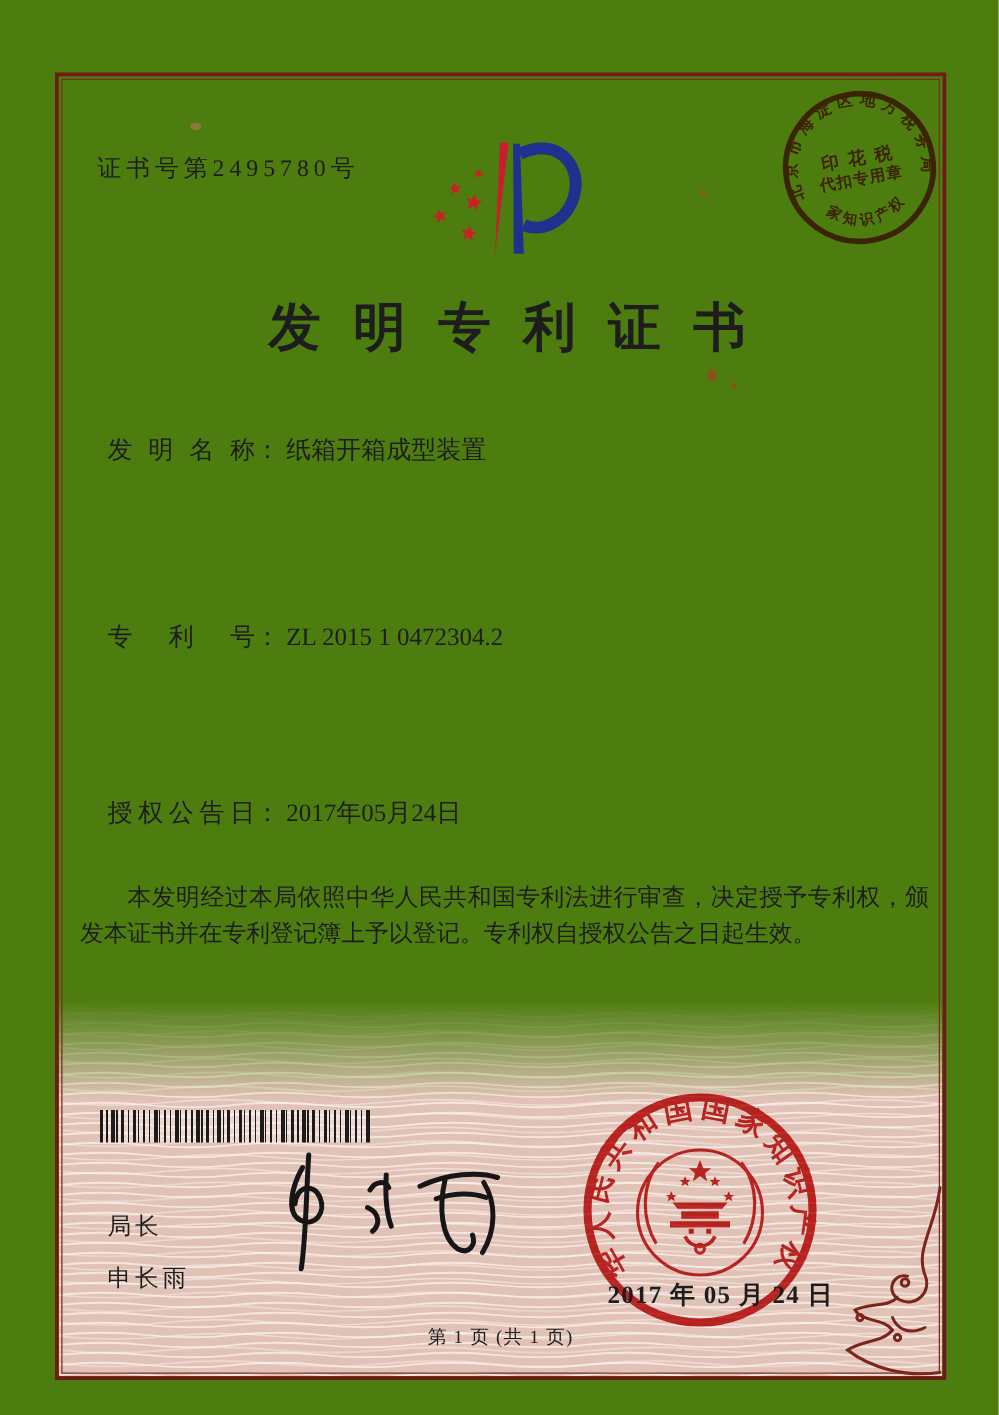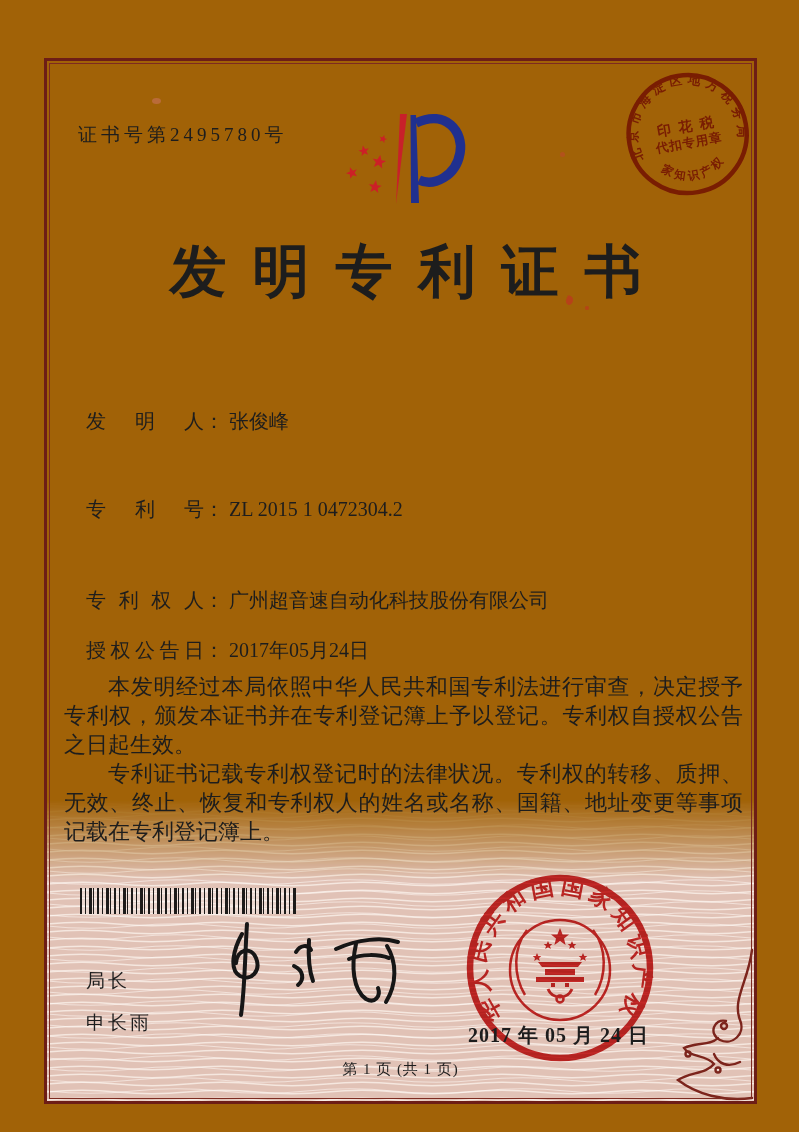--- a/index.html
+++ b/index.html
@@ -1,52 +1,52 @@
 <!DOCTYPE html>
 <html><head>
 <meta charset="utf-8">
 <style>
   html,body{margin:0;padding:0;background:#e8e4da;}
   .paper{
     position:relative;width:799px;height:1132px;margin:0 auto;
-    background:#a16207;overflow:hidden;
+    background:#4d7c0f;overflow:hidden;
     font-family:"Liberation Serif", serif;color:#1d1d1d;
   }
   
   .frame-outer{position:absolute;left:44px;top:58px;right:42px;bottom:28px;
     border:3px solid #6d1d16;z-index:40;pointer-events:none;}
   .frame-inner{position:absolute;left:2px;top:2px;right:2px;bottom:2px;
     border:1px solid #7d2a20;}
   
   .wave-zone{position:absolute;left:47px;right:45px;top:800px;bottom:31px;z-index:1;
     -webkit-mask-image:linear-gradient(to bottom,transparent 0,rgba(0,0,0,.55) 45px,#000 80px);
             mask-image:linear-gradient(to bottom,transparent 0,rgba(0,0,0,.55) 45px,#000 80px);}
   .cert-no{position:absolute;left:78px;top:122px;font-size:19px;letter-spacing:4px;z-index:5;}
   .logo{position:absolute;left:332px;top:94px;z-index:5;}
   .tax-stamp{position:absolute;left:618px;top:64px;z-index:6;opacity:.92;mix-blend-mode:multiply;transform:rotate(-10deg);}
-  .title{position:absolute;left:0;right:0;top:234px;text-align:center;font-size:57px;
+  .title{position:absolute;left:0;right:0;top:234px;text-align:center;font-size:42px;
     font-weight:bold;letter-spacing:26px;padding-left:38px;z-index:5;}
   .field{position:absolute;left:86px;font-size:20px;z-index:5;white-space:nowrap;}
   .field .lab{display:inline-block;width:118px;text-align:justify;text-align-last:justify;vertical-align:bottom;}
   .f0{top:346px}.f1{top:408px}.f2{top:496px}.f3{top:528px}.f4{top:587px}.f5{top:637px}
-  .body-text{position:absolute;left:64px;right:56px;top:672px;z-index:5;
-    font-size:22px;line-height:29px;text-align:justify;}
+  .body-text{position:absolute;left:64px;right:56px;top:704px;z-index:5;
+    font-size:19px;line-height:29px;text-align:justify;}
   .body-text p{margin:0;text-indent:2em;}
   .barcode{position:absolute;left:80px;top:888px;width:216px;height:26px;z-index:8;
     background:
       repeating-linear-gradient(90deg,#1d1b1a 0 2px,rgba(255,255,255,.35) 2px 5px,
       #1d1b1a 5px 6px,rgba(255,255,255,.35) 6px 9px,
       #1d1b1a 9px 12px,rgba(255,255,255,.35) 12px 13px,
       #1d1b1a 13px 14px,rgba(255,255,255,.35) 14px 17px);}
   .director{position:absolute;left:86px;top:968px;z-index:8;
     font-family:"Liberation Sans",sans-serif;font-size:19px;letter-spacing:3px;}
   .director div{margin-bottom:16px;}
   .signature{position:absolute;left:200px;top:918px;z-index:9;}
   .seal{position:absolute;left:460px;top:868px;z-index:7;opacity:.95;mix-blend-mode:multiply;}
-  .seal-date{position:absolute;left:468px;top:1022px;z-index:10;font-size:20px;
+  .seal-date{position:absolute;left:486px;top:1022px;z-index:10;font-size:20px;
     font-weight:bold;letter-spacing:1px;white-space:nowrap;}
   .footer{position:absolute;left:44px;right:42px;top:1060px;text-align:center;
     font-size:15px;z-index:9;letter-spacing:1px;}
   .ornament{position:absolute;left:660px;top:942px;z-index:6;}
   .speck{position:absolute;border-radius:50%;z-index:4;}
   .s1{left:566px;top:296px;width:7px;height:9px;background:rgba(200,40,40,.55);transform:rotate(24deg);border-radius:20% 60% 50% 60%;}
   .s2{left:152px;top:98px;width:9px;height:6px;background:rgba(215,120,120,.45);}
   .s3{left:585px;top:306px;width:4px;height:4px;background:rgba(200,40,40,.5);}
   .s4{left:560px;top:152px;width:5px;height:5px;background:rgba(205,60,60,.4);}
   .stamp-text{font-weight:bold;}
@@ -103,40 +103,35 @@
       <text class="stamp-text" x="0" y="-3" text-anchor="middle" font-size="14" fill="#bb3a2a" letter-spacing="2">印 花 税</text>
       <text class="stamp-text" x="0" y="13" text-anchor="middle" font-size="12.5" fill="#bb3a2a" letter-spacing="1">代扣专用章</text>
       <text class="stamp-text" font-size="11.5" fill="#bb3a2a" letter-spacing="3">
         <textPath href="#taxBot" startOffset="50%" text-anchor="middle">国家知识产权局</textPath>
       </text>
     </svg>
   </div>
 
   <div class="title">发明专利证书</div>
 
-  <div class="field f1">
-    <span class="lab">发明人</span><span>：</span>
-    <span>张俊峰</span>
+  <div class="field f0">
+    <span class="lab">发明名称</span><span>：</span>
+    <span>纸箱开箱成型装置</span>
   </div>
   <div class="field f2">
     <span class="lab">专利号</span><span>：</span>
     <span>ZL 2015 1 0472304.2</span>
   </div>
-  <div class="field f4">
-    <span class="lab">专利权人</span><span>：</span>
-    <span>广州超音速自动化科技股份有限公司</span>
-  </div>
   <div class="field f5">
     <span class="lab">授权公告日</span><span>：</span>
     <span>2017年05月24日</span>
   </div>
 
   <div class="body-text">
     <p>本发明经过本局依照中华人民共和国专利法进行审查，决定授予专利权，颁发本证书并在专利登记簿上予以登记。专利权自授权公告之日起生效。</p>
-    <p>专利证书记载专利权登记时的法律状况。专利权的转移、质押、无效、终止、恢复和专利权人的姓名或名称、国籍、地址变更等事项记载在专利登记簿上。</p>
   </div>
 
   <div class="barcode"></div>
 
   <div class="director">
     <div>局长</div>
     <div>申长雨</div>
   </div>
 
   <div class="signature">

